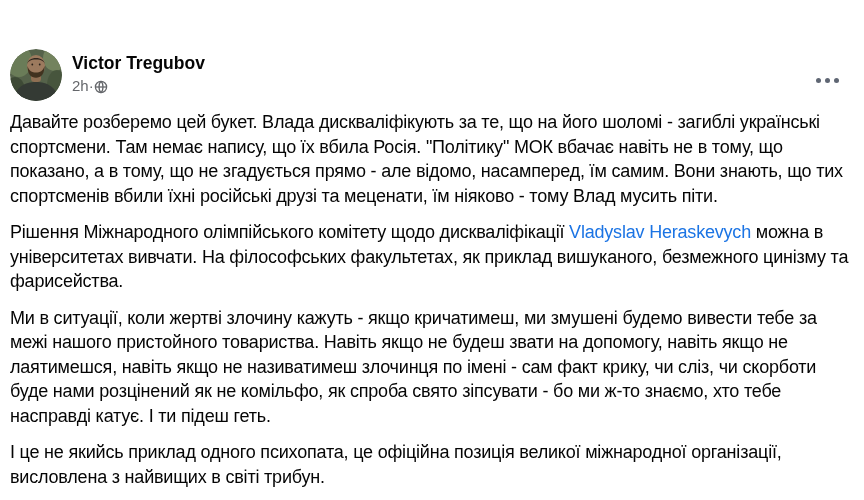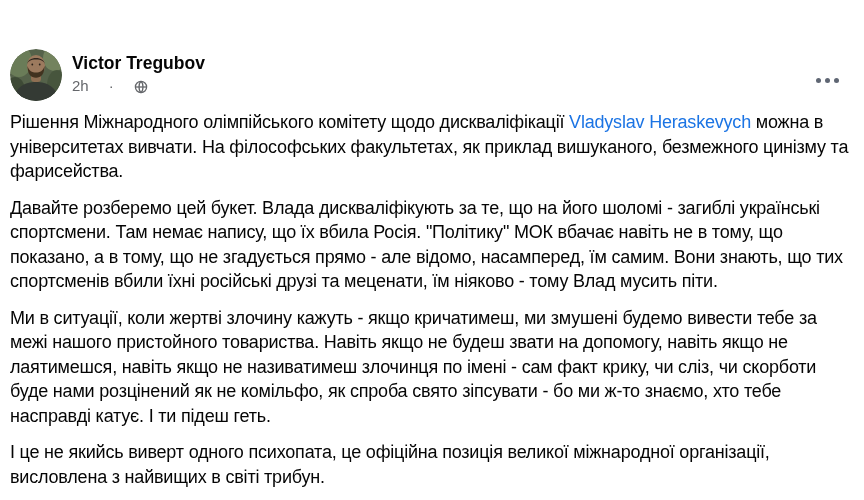--- a/index.html
+++ b/index.html
@@ -44,21 +44,21 @@
     font-weight: 700;
     color: var(--text, #050505);
     line-height: 22px;
     text-decoration: none;
     display: inline-block;
     cursor: pointer;
   }
   .meta-row {
     display: flex;
     align-items: center;
-    gap: 20px;
+    gap: 0;
     margin-top: 2px;
     font-size: 15px;
     color: var(--meta, #65676b);
     line-height: 19px;
   }
   .meta-row .timestamp { cursor: pointer; }
   .globe { width: 14px; height: 14px; display: inline-block; }
   .more-btn {
     position: absolute;
     right: 10px; top: 16px;
@@ -145,20 +145,20 @@
     <button class="more-btn" aria-label="More options">
       <span style="display:flex;gap:4px;">
         <span class="dot"></span>
           <span class="dot"></span>
           <span class="dot"></span>
       </span>
     </button>
   </div>
 
   <div class="post-body">
+    <p>Давайте розберемо цей букет. Влада дискваліфікують за те, що на його шоломі - загиблі українські спортсмени. Там немає напису, що їх вбила Росія. "Політику" МОК вбачає навіть не в тому, що показано, а в тому, що не згадується прямо - але відомо, насамперед, їм самим. Вони знають, що тих спортсменів вбили їхні російські друзі та меценати, їм ніяково - тому Влад мусить піти.</p>
     <p><span>Рішення Міжнародного олімпійського комітету щодо дискваліфікації </span><a class="profile-link">Vladyslav Heraskevych</a><span> можна в університетах вивчати. На філософських факультетах, як приклад вишуканого, безмежного цинізму та фарисейства.</span></p>
-    <p>Давайте розберемо цей букет. Влада дискваліфікують за те, що на його шоломі - загиблі українські спортсмени. Там немає напису, що їх вбила Росія. "Політику" МОК вбачає навіть не в тому, що показано, а в тому, що не згадується прямо - але відомо, насамперед, їм самим. Вони знають, що тих спортсменів вбили їхні російські друзі та меценати, їм ніяково - тому Влад мусить піти.</p>
     <p>Ми в ситуації, коли жертві злочину кажуть - якщо кричатимеш, ми змушені будемо вивести тебе за межі нашого пристойного товариства. Навіть якщо не будеш звати на допомогу, навіть якщо не лаятимешся, навіть якщо не називатимеш злочинця по імені - сам факт крику, чи сліз, чи скорботи буде нами розцінений як не комільфо, як спроба свято зіпсувати - бо ми ж-то знаємо, хто тебе насправді катує. І ти підеш геть.</p>
-    <p>І це не якийсь виверт одного психопата, це офіційна позиція великої міжнародної організації, висловлена з найвищих в світі трибун.</p>
+    <p>І це не якийсь приклад одного психопата, це офіційна позиція великої міжнародної організації, висловлена з найвищих в світі трибун.</p>
     <p>Найнижчими в одного людьми.</p>
   </div>
 
 </div>
 
 </body></html>

